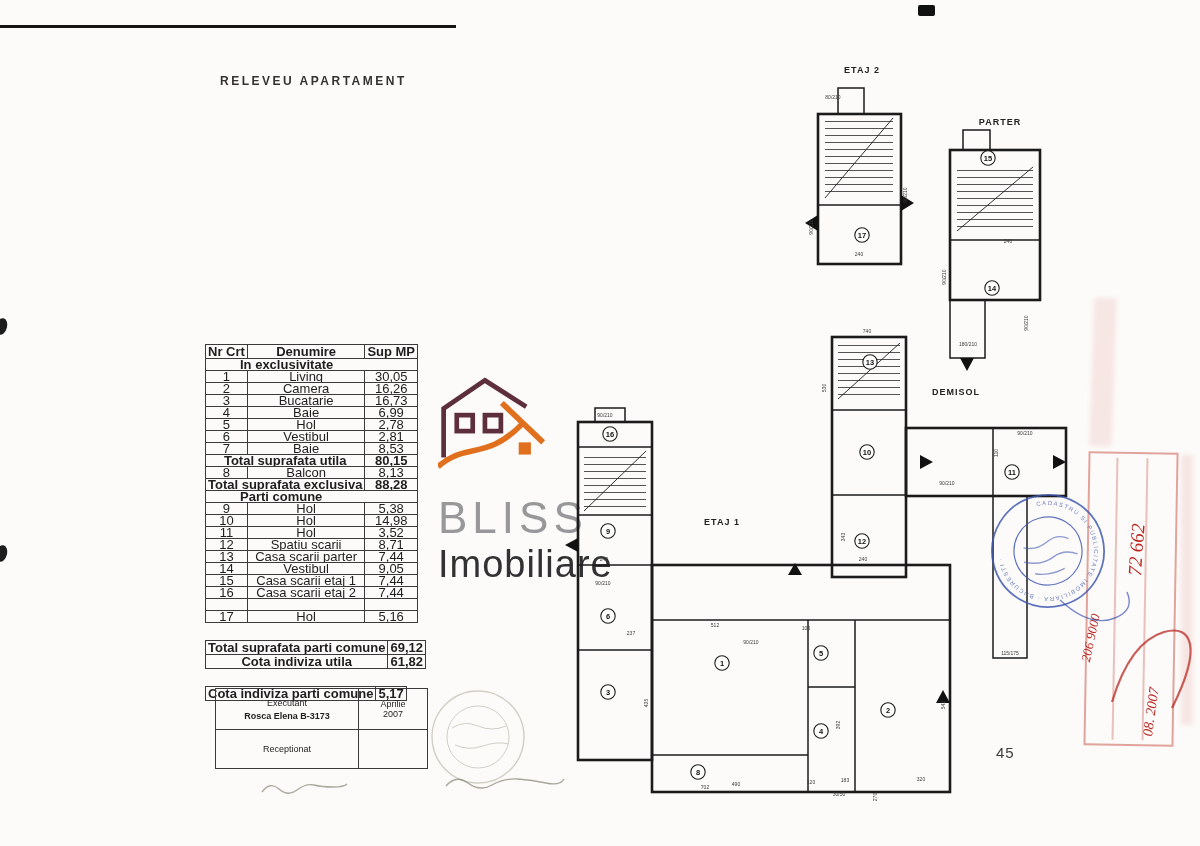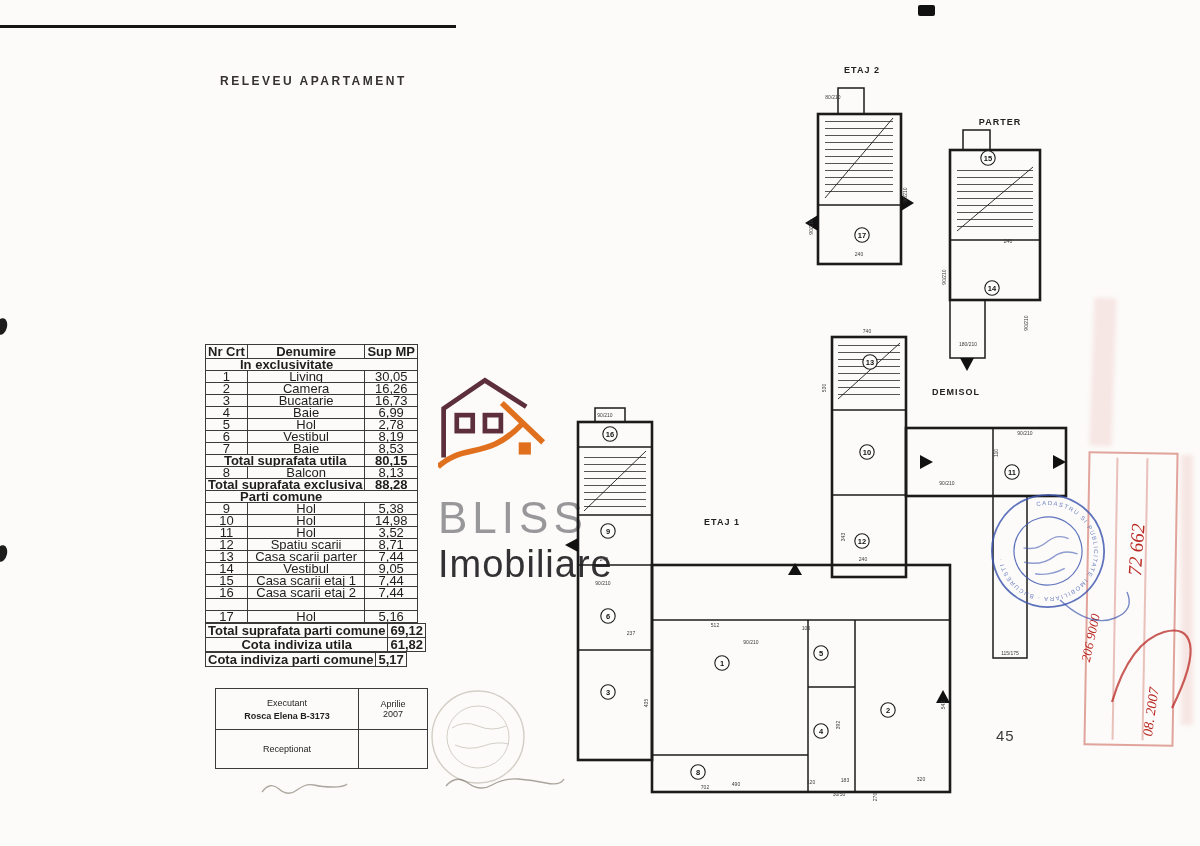--- a/index.html
+++ b/index.html
@@ -22,21 +22,21 @@
   table.main-table,table.tbox{border-collapse:collapse;width:198px;font-size:13px;color:#1e1e1e;}
   table.main-table td,table.main-table th,table.tbox td{border:1px solid #3a3a3a;height:11px;line-height:10px;
         padding:0 2px;white-space:nowrap;overflow:hidden;}
   table.main-table th{font-weight:700;text-align:center;height:13px;}
   td.nr{text-align:center;width:30px;}
   td.nm{text-align:center;width:116px;}
   td.mp{text-align:center;width:44px;}
   tr.section-row td{font-weight:700;text-align:left;padding-left:34px;}
   tr.total-row td{font-weight:700;}
   tr.total-row td.lbl{text-align:center;}
-  table.tbox{margin-top:0;border-radius:9px;}
+  table.tbox{margin-top:17px;border-radius:9px;}
   table.tbox td{font-weight:700;height:13px;line-height:12px;}
 
   
   .sig{position:absolute;left:215px;top:688px;}
   table.sig-t{border-collapse:collapse;font-size:9px;color:#1e1e1e;}
   table.sig-t td{border:1px solid #3a3a3a;padding:2px 4px;vertical-align:middle;text-align:center;}
   .sig-c1{width:134px;height:36px;}
   .sig-c2{width:60px;}
   .sig-name{font-weight:700;margin-top:3px;}
   .sig-row2 td{height:34px;}
@@ -64,21 +64,21 @@
   .red-frame .vline{position:absolute;top:4px;bottom:4px;width:1.5px;background:rgba(192,57,43,.3);}
   .red-frame .v1{left:26px;}
   .red-frame .v2{left:56px;}
   .red-note{position:absolute;font-family:"Liberation Serif",serif;font-style:italic;
             color:rgba(185,40,35,.85);transform-origin:0 0;white-space:nowrap;}
   .red-smear{position:absolute;filter:blur(2px);background:rgba(205,80,70,.12);}
   .overlay{position:absolute;left:0;top:0;pointer-events:none;}
   .ring-text{font:400 6px "Liberation Sans",sans-serif;fill:#3d56b0;letter-spacing:1.3px;opacity:.9;}
   .blue-squig{fill:none;stroke:rgba(61,86,176,.7);stroke-width:1.4;}
 
-  .pageno{position:absolute;left:996px;top:727px;font-size:15px;color:#3c3c3c;letter-spacing:1px;}
+  .pageno{position:absolute;left:996px;top:744px;font-size:15px;color:#3c3c3c;letter-spacing:1px;}
 </style>
 </head>
 <body>
 
 <div class="page">
 
   <div class="scan-line-top"></div>
   <div class="scan-blob"></div>
   <div class="edge-mark m1"></div>
   <div class="edge-mark m2"></div>
@@ -119,21 +119,21 @@
             <td class="mp">6,99</td>
           </tr>
           <tr>
             <td class="nr">5</td>
             <td class="nm">Hol</td>
             <td class="mp">2,78</td>
           </tr>
           <tr>
             <td class="nr">6</td>
             <td class="nm">Vestibul</td>
-            <td class="mp">8,19</td>
+            <td class="mp">2,81</td>
           </tr>
           <tr>
             <td class="nr">7</td>
             <td class="nm">Baie</td>
             <td class="mp">8,53</td>
           </tr>
           <tr class="total-row">
             <td class="lbl" colspan="2">Total suprafata utila</td>
             <td class="mp">80,15</td>
           </tr>

